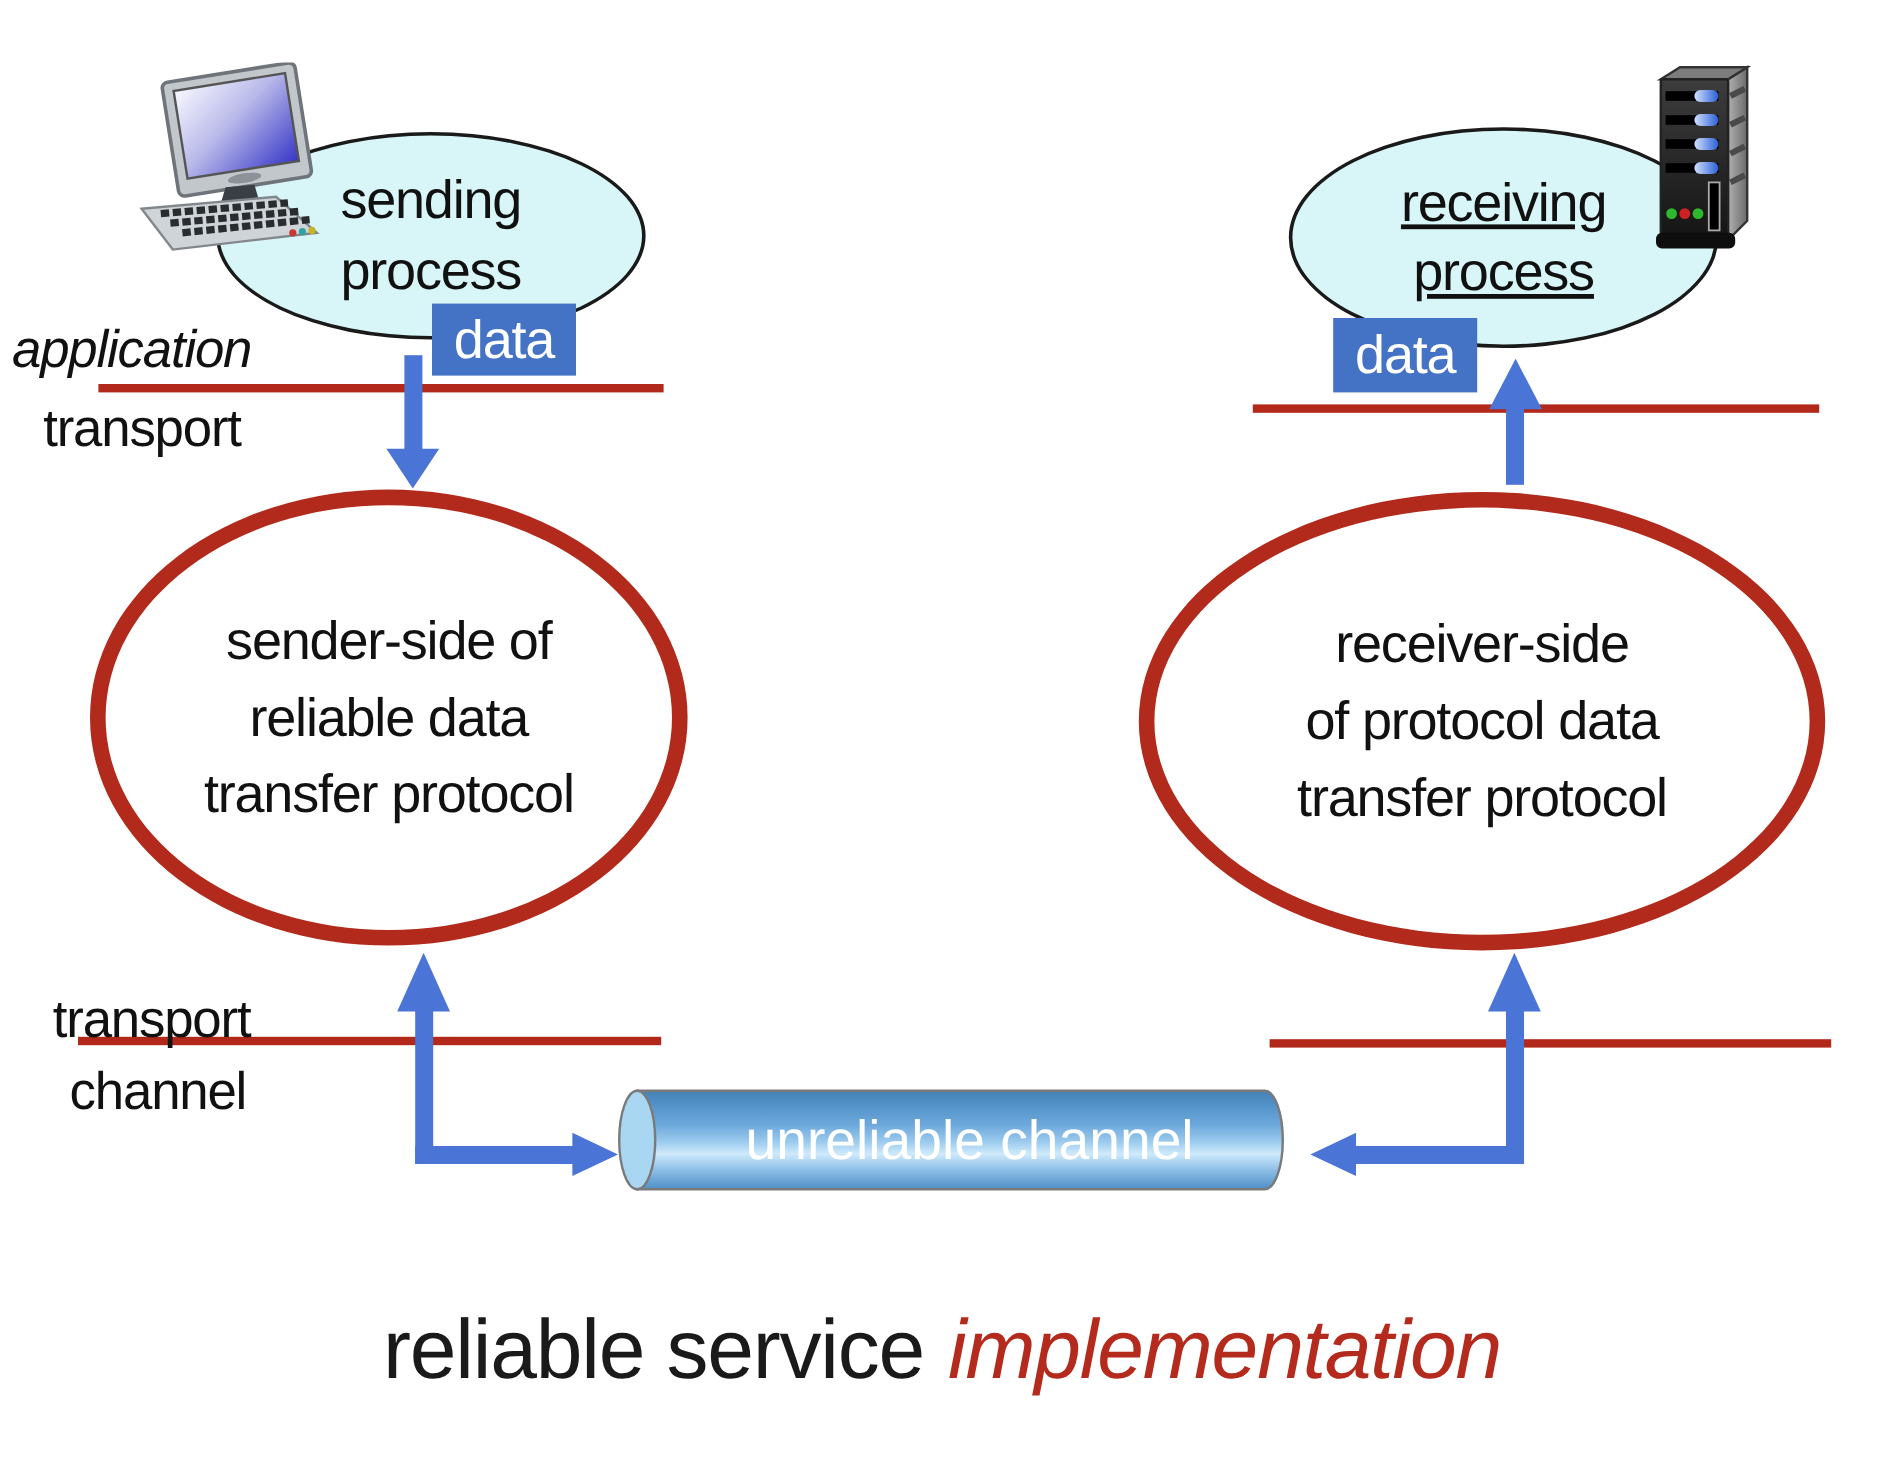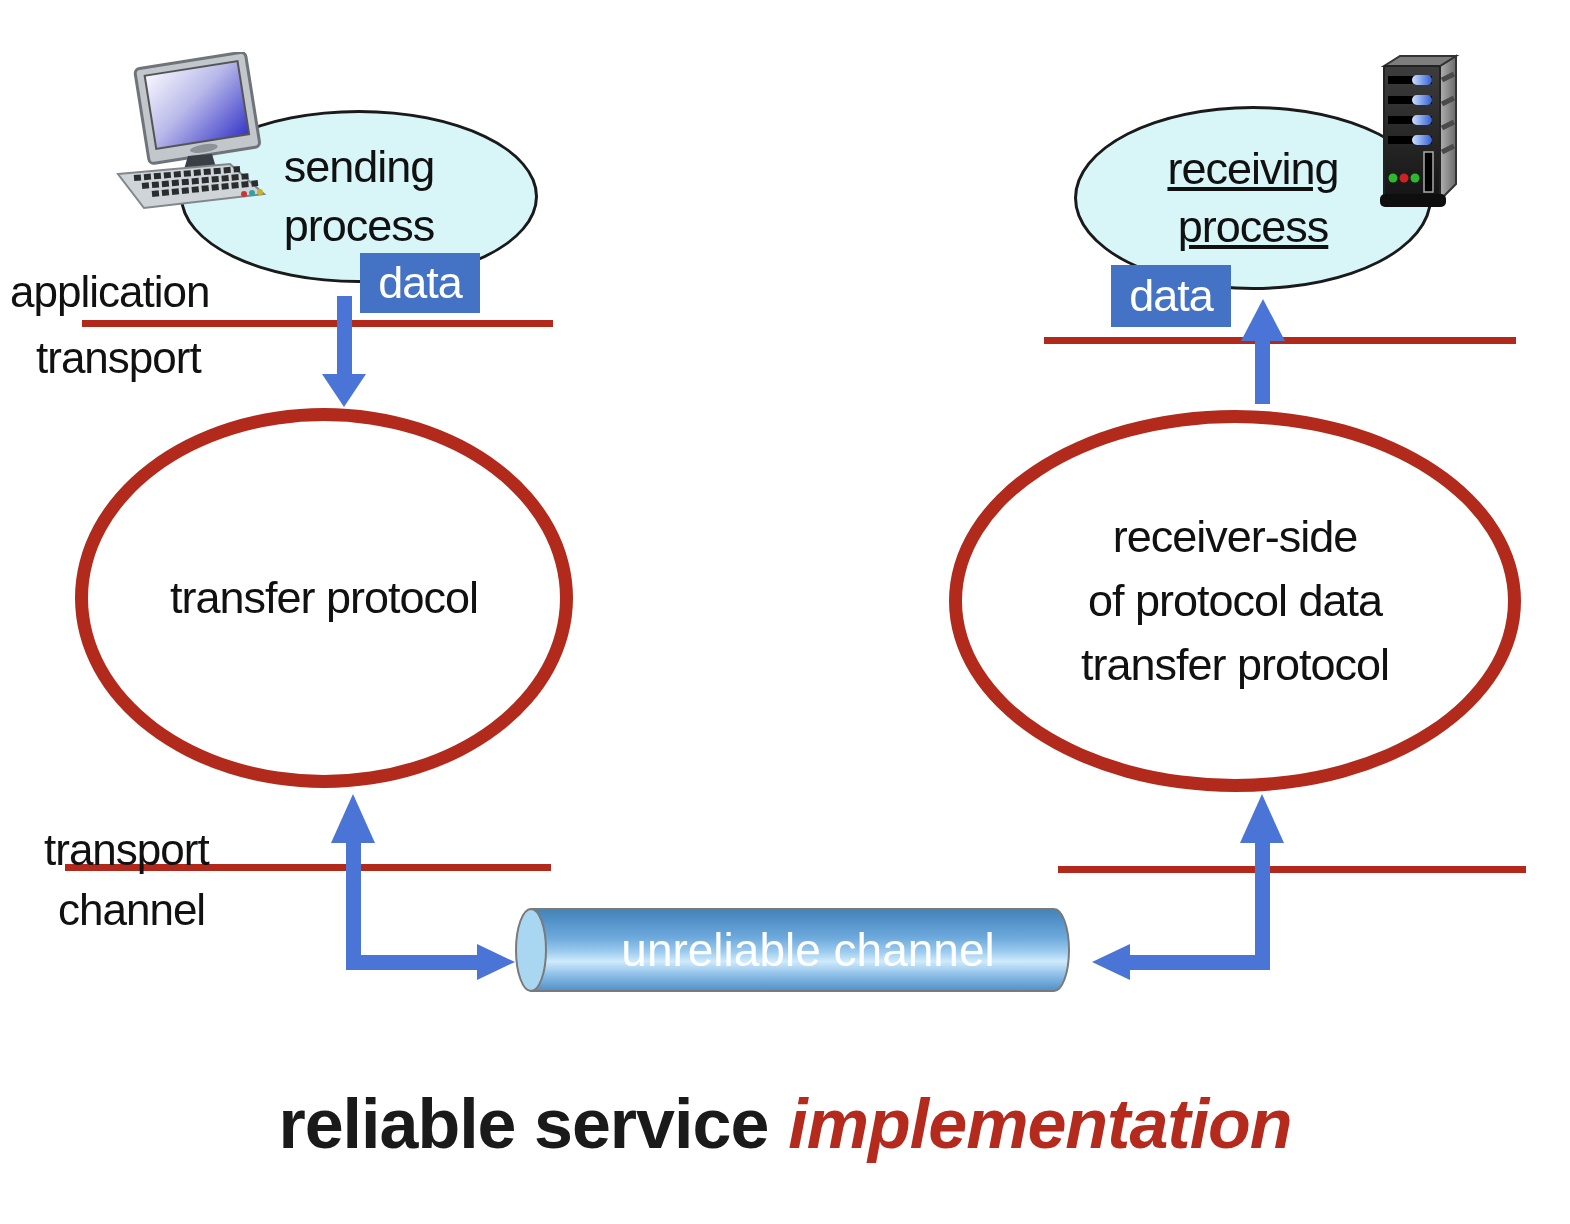--- a/index.html
+++ b/index.html
@@ -50,21 +50,21 @@
   .head-right{border-top:18px solid transparent;border-bottom:18px solid transparent;
               border-left:38px solid var(--arrow-blue,#4a74d6);}
   .head-left{border-top:18px solid transparent;border-bottom:18px solid transparent;
              border-right:38px solid var(--arrow-blue,#4a74d6);}
 
   .icon{z-index:4;}
 
   
   .caption{
     left:0;width:100%;top:1086px;text-align:center;font-size:70px;line-height:1.1;
-    letter-spacing:-1px;z-index:1;font-weight:bold;
+    letter-spacing:-1px;z-index:1;
   }
   .caption .black-part{color:#1a1a1a;}
   .caption .red-part{color:var(--caption-red,#b42b1e);font-style:italic;margin-left:20px;}
 </style>
 </head>
 <body>
 
 <div class="canvas">
 
   <svg class="abs icon" style="left:112px;top:52px;" width="165" height="165" viewBox="0 0 165 165">
@@ -91,28 +91,30 @@
 
   <div class="abs process-ellipse" style="left:180px;top:110px;width:352px;height:167px;text-align:right;">
     <span>sending</span>
     <span>process</span>
   </div>
 
   <div class="abs data-box" style="left:360px;top:253px;width:120px;height:60px;">
     <span>data</span>
   </div>
 
-  <div class="abs layer-label" style="left:10px;top:270px;">application</div>
+  <div class="abs layer-label" style="left:10px;top:270px;font-style:italic;">application</div>
   <div class="abs red-line" style="left:82px;top:320px;width:471px;"></div>
   <div class="abs layer-label" style="left:36px;top:336px;">transport</div>
 
   <div class="abs shaft" style="left:337px;top:296px;width:15px;height:80px;"></div>
   <div class="abs head head-down" style="left:322px;top:374px;"></div>
 
   <div class="abs protocol-ellipse" style="left:75px;top:408px;width:472px;height:354px;">
+    <span>sender-side of</span>
+    <span>reliable data</span>
     <span>transfer protocol</span>
   </div>
 
   <div class="abs layer-label" style="left:44px;top:828px;">transport</div>
   <div class="abs red-line" style="left:65px;top:864px;width:486px;"></div>
   <div class="abs layer-label" style="left:58px;top:888px;">channel</div>
 
   <div class="abs head head-up" style="left:331px;top:794px;"></div>
   <div class="abs shaft" style="left:346px;top:842px;width:15px;height:128px;"></div>
   <div class="abs shaft" style="left:346px;top:955px;width:132px;height:15px;"></div>

